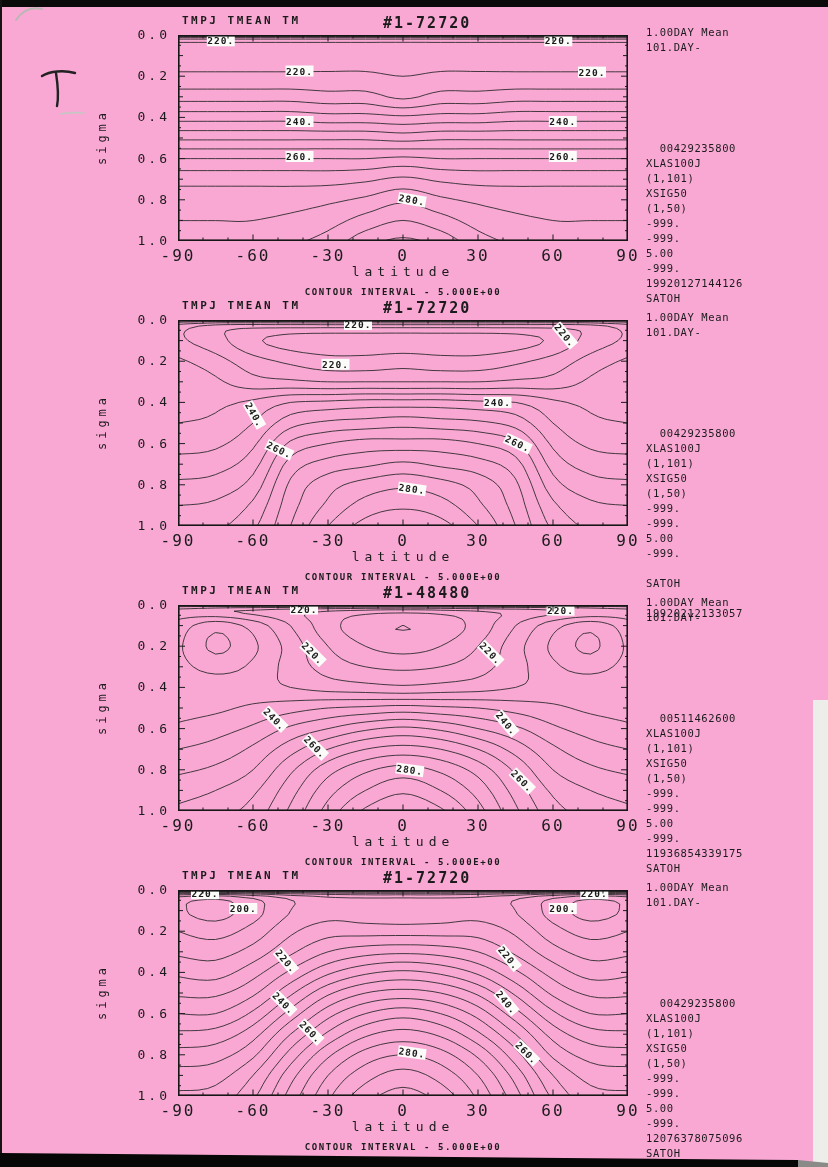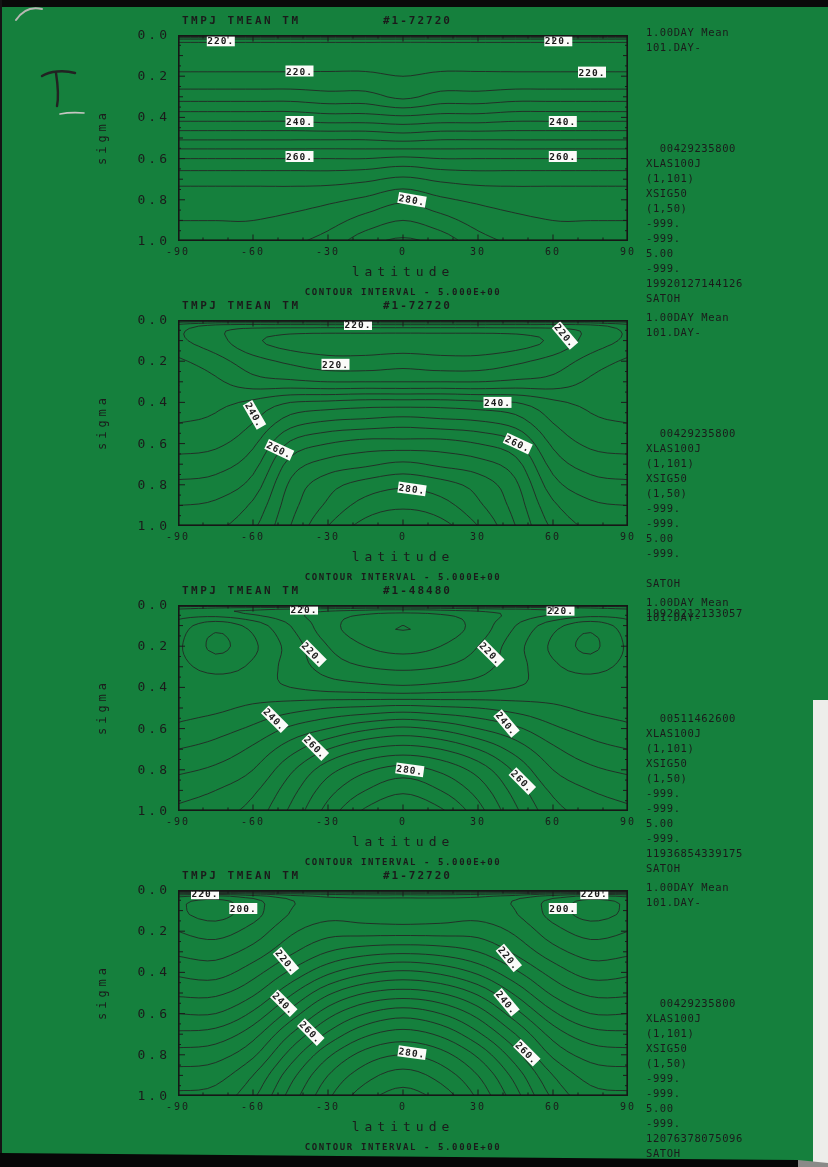--- a/index.html
+++ b/index.html
@@ -1,22 +1,22 @@
 <!DOCTYPE html>
 <html><head>
 <meta charset="utf-8">
 <style>
   html,body{margin:0;padding:0;background:#888;}
-  .page{position:relative;width:828px;height:1167px;background:#15803d;overflow:hidden;
+  .page{position:relative;width:828px;height:1167px;background:#f9a8d4;overflow:hidden;
         font-family:"DejaVu Sans Mono","Liberation Mono",monospace;color:#1b1b1b;}
   .abs{position:absolute;}
   .panel-title{font-size:11px;font-weight:700;letter-spacing:2.5px;white-space:pre;}
-  .frame-id{font-size:11px;font-weight:700;letter-spacing:2px;white-space:pre;}
+  .frame-id{font-size:15px;font-weight:700;letter-spacing:2px;white-space:pre;}
   .ytick{font-size:13px;letter-spacing:3px;width:56px;text-align:right;white-space:pre;}
-  .xtick{font-size:10px;letter-spacing:2px;width:70px;text-align:center;white-space:pre;}
+  .xtick{font-size:16px;letter-spacing:2px;width:70px;text-align:center;white-space:pre;}
   .axis-name-x{font-size:13px;letter-spacing:5px;width:140px;text-align:center;}
   .axis-name-y{font-size:12px;letter-spacing:4px;width:64px;text-align:center;transform:rotate(-90deg);}
   .ci-line{font-size:9px;font-weight:700;letter-spacing:1.6px;width:220px;text-align:center;}
   .rline{font-size:10.5px;letter-spacing:0.6px;white-space:pre;}
   .sr{position:absolute;width:1px;height:1px;overflow:hidden;clip:rect(0 0 0 0);}
   svg{display:block;}
 </style>
 </head>
 <body>
 

